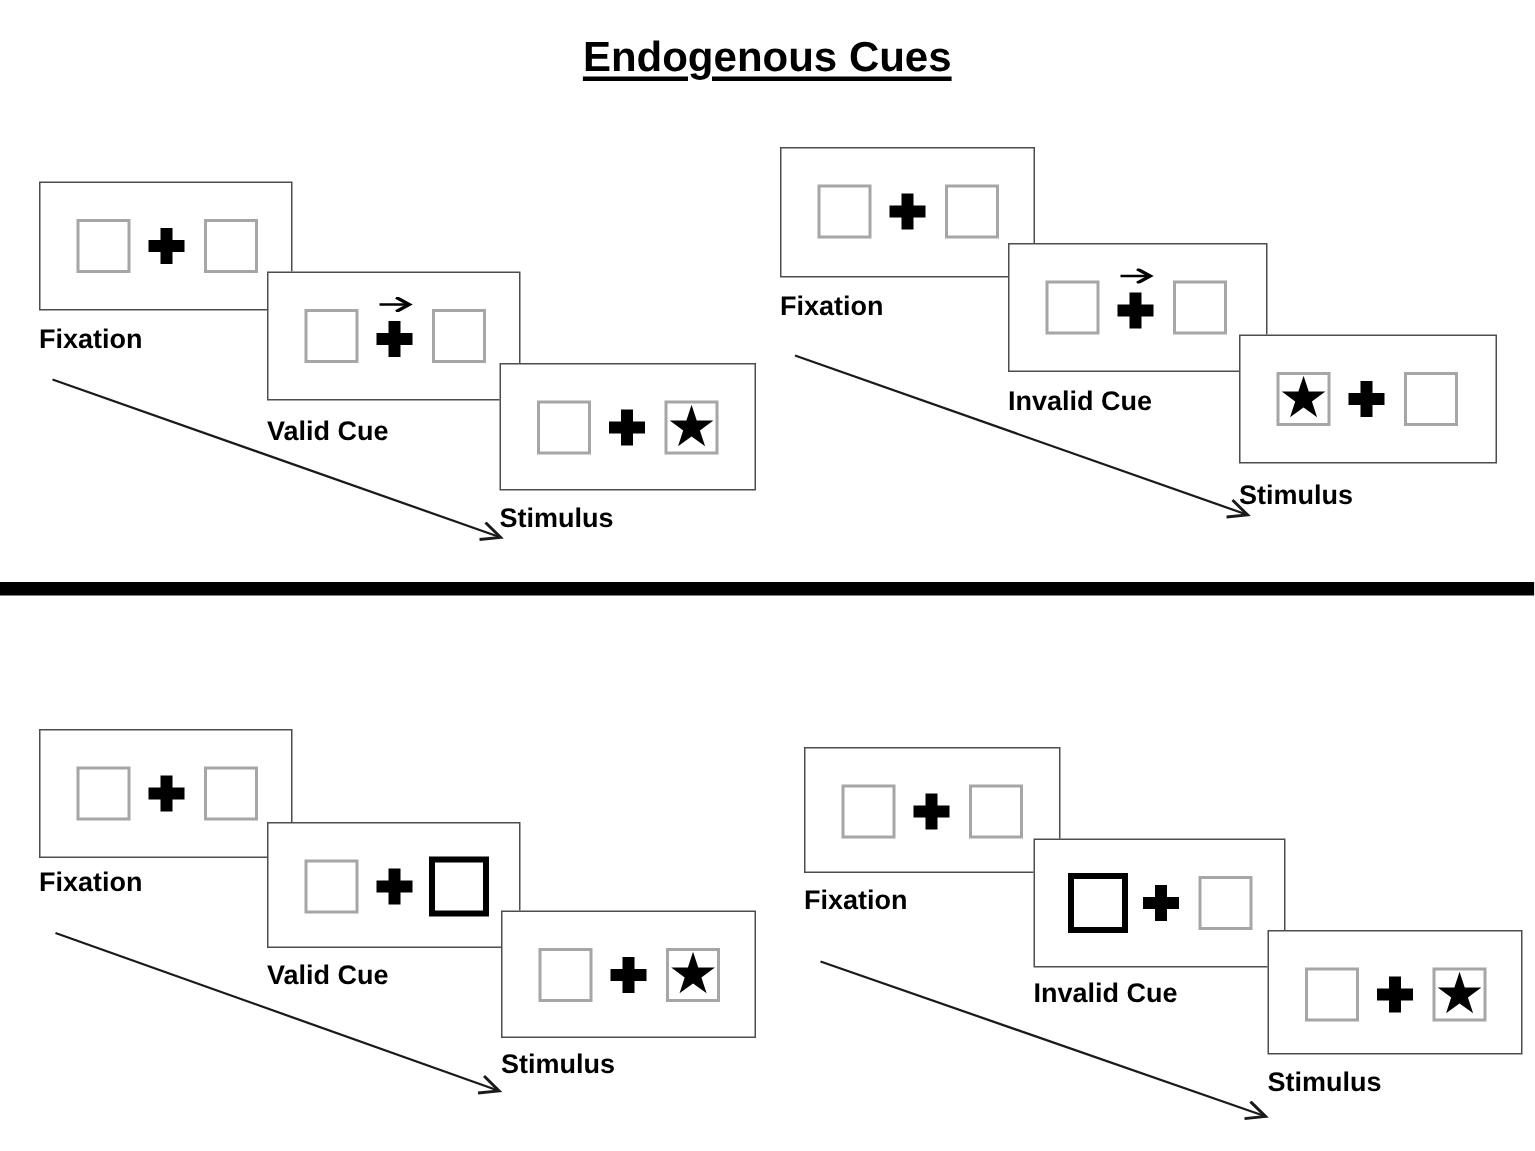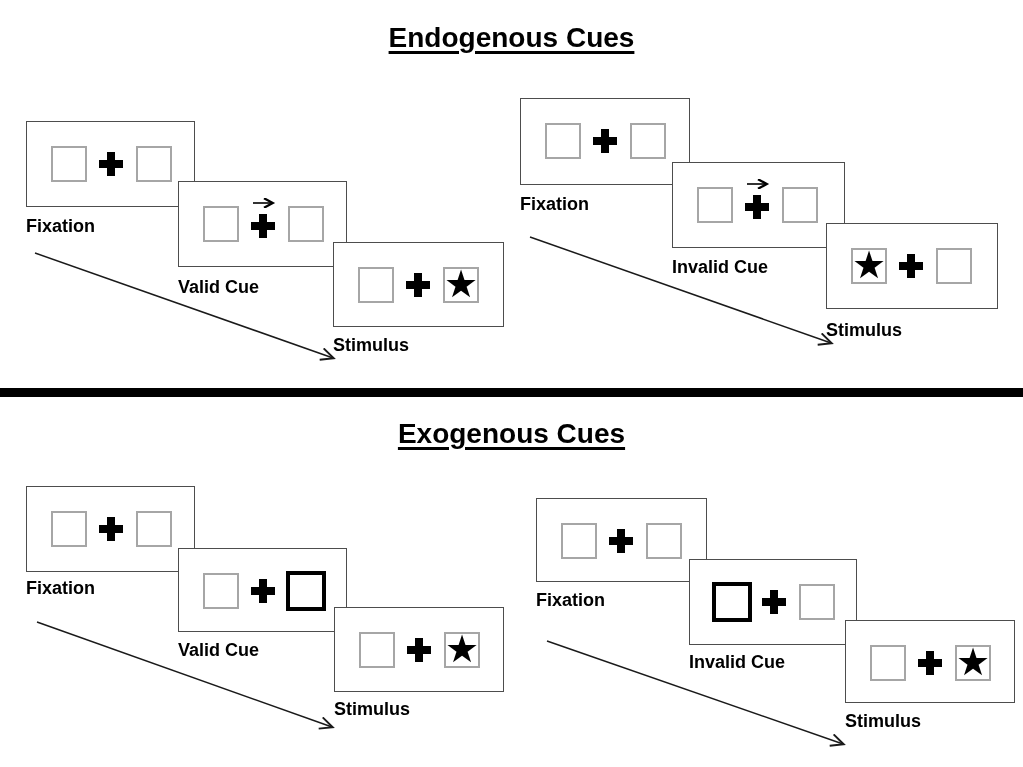--- a/index.html
+++ b/index.html
@@ -131,23 +131,20 @@
     <defs>
         <marker id="ah2" markerWidth="12" markerHeight="12" refX="9" refY="4.5" orient="auto">
       <polyline points="1,0.5 9.5,4.5 1,8.5" fill="none" stroke="#1a1a1a" stroke-width="1.3"></polyline>
         </marker>
       </defs>
     <line x1="5" y1="5" x2="306" y2="111" stroke="#1a1a1a" stroke-width="1.5" marker-end="url(#ah2)"></line>
   </svg>
 
   <div class="divider" style="top:388px;"></div>
 
-  <div class="sec-title" style="top:418px;">
-    <span>Exogenous Cues</span>
-  </div>
 
   <div class="card" style="left:26px;top:486px;width:169px;height:86px;">
     <div class="sq left"></div>
     <div class="plus">
         <i class="pv"></i>
         <i class="ph"></i>
       </div>
     <div class="sq right"></div>
   </div>
   <div class="seq-label" style="left:26px;top:578px;width:169px;">Fixation</div>

